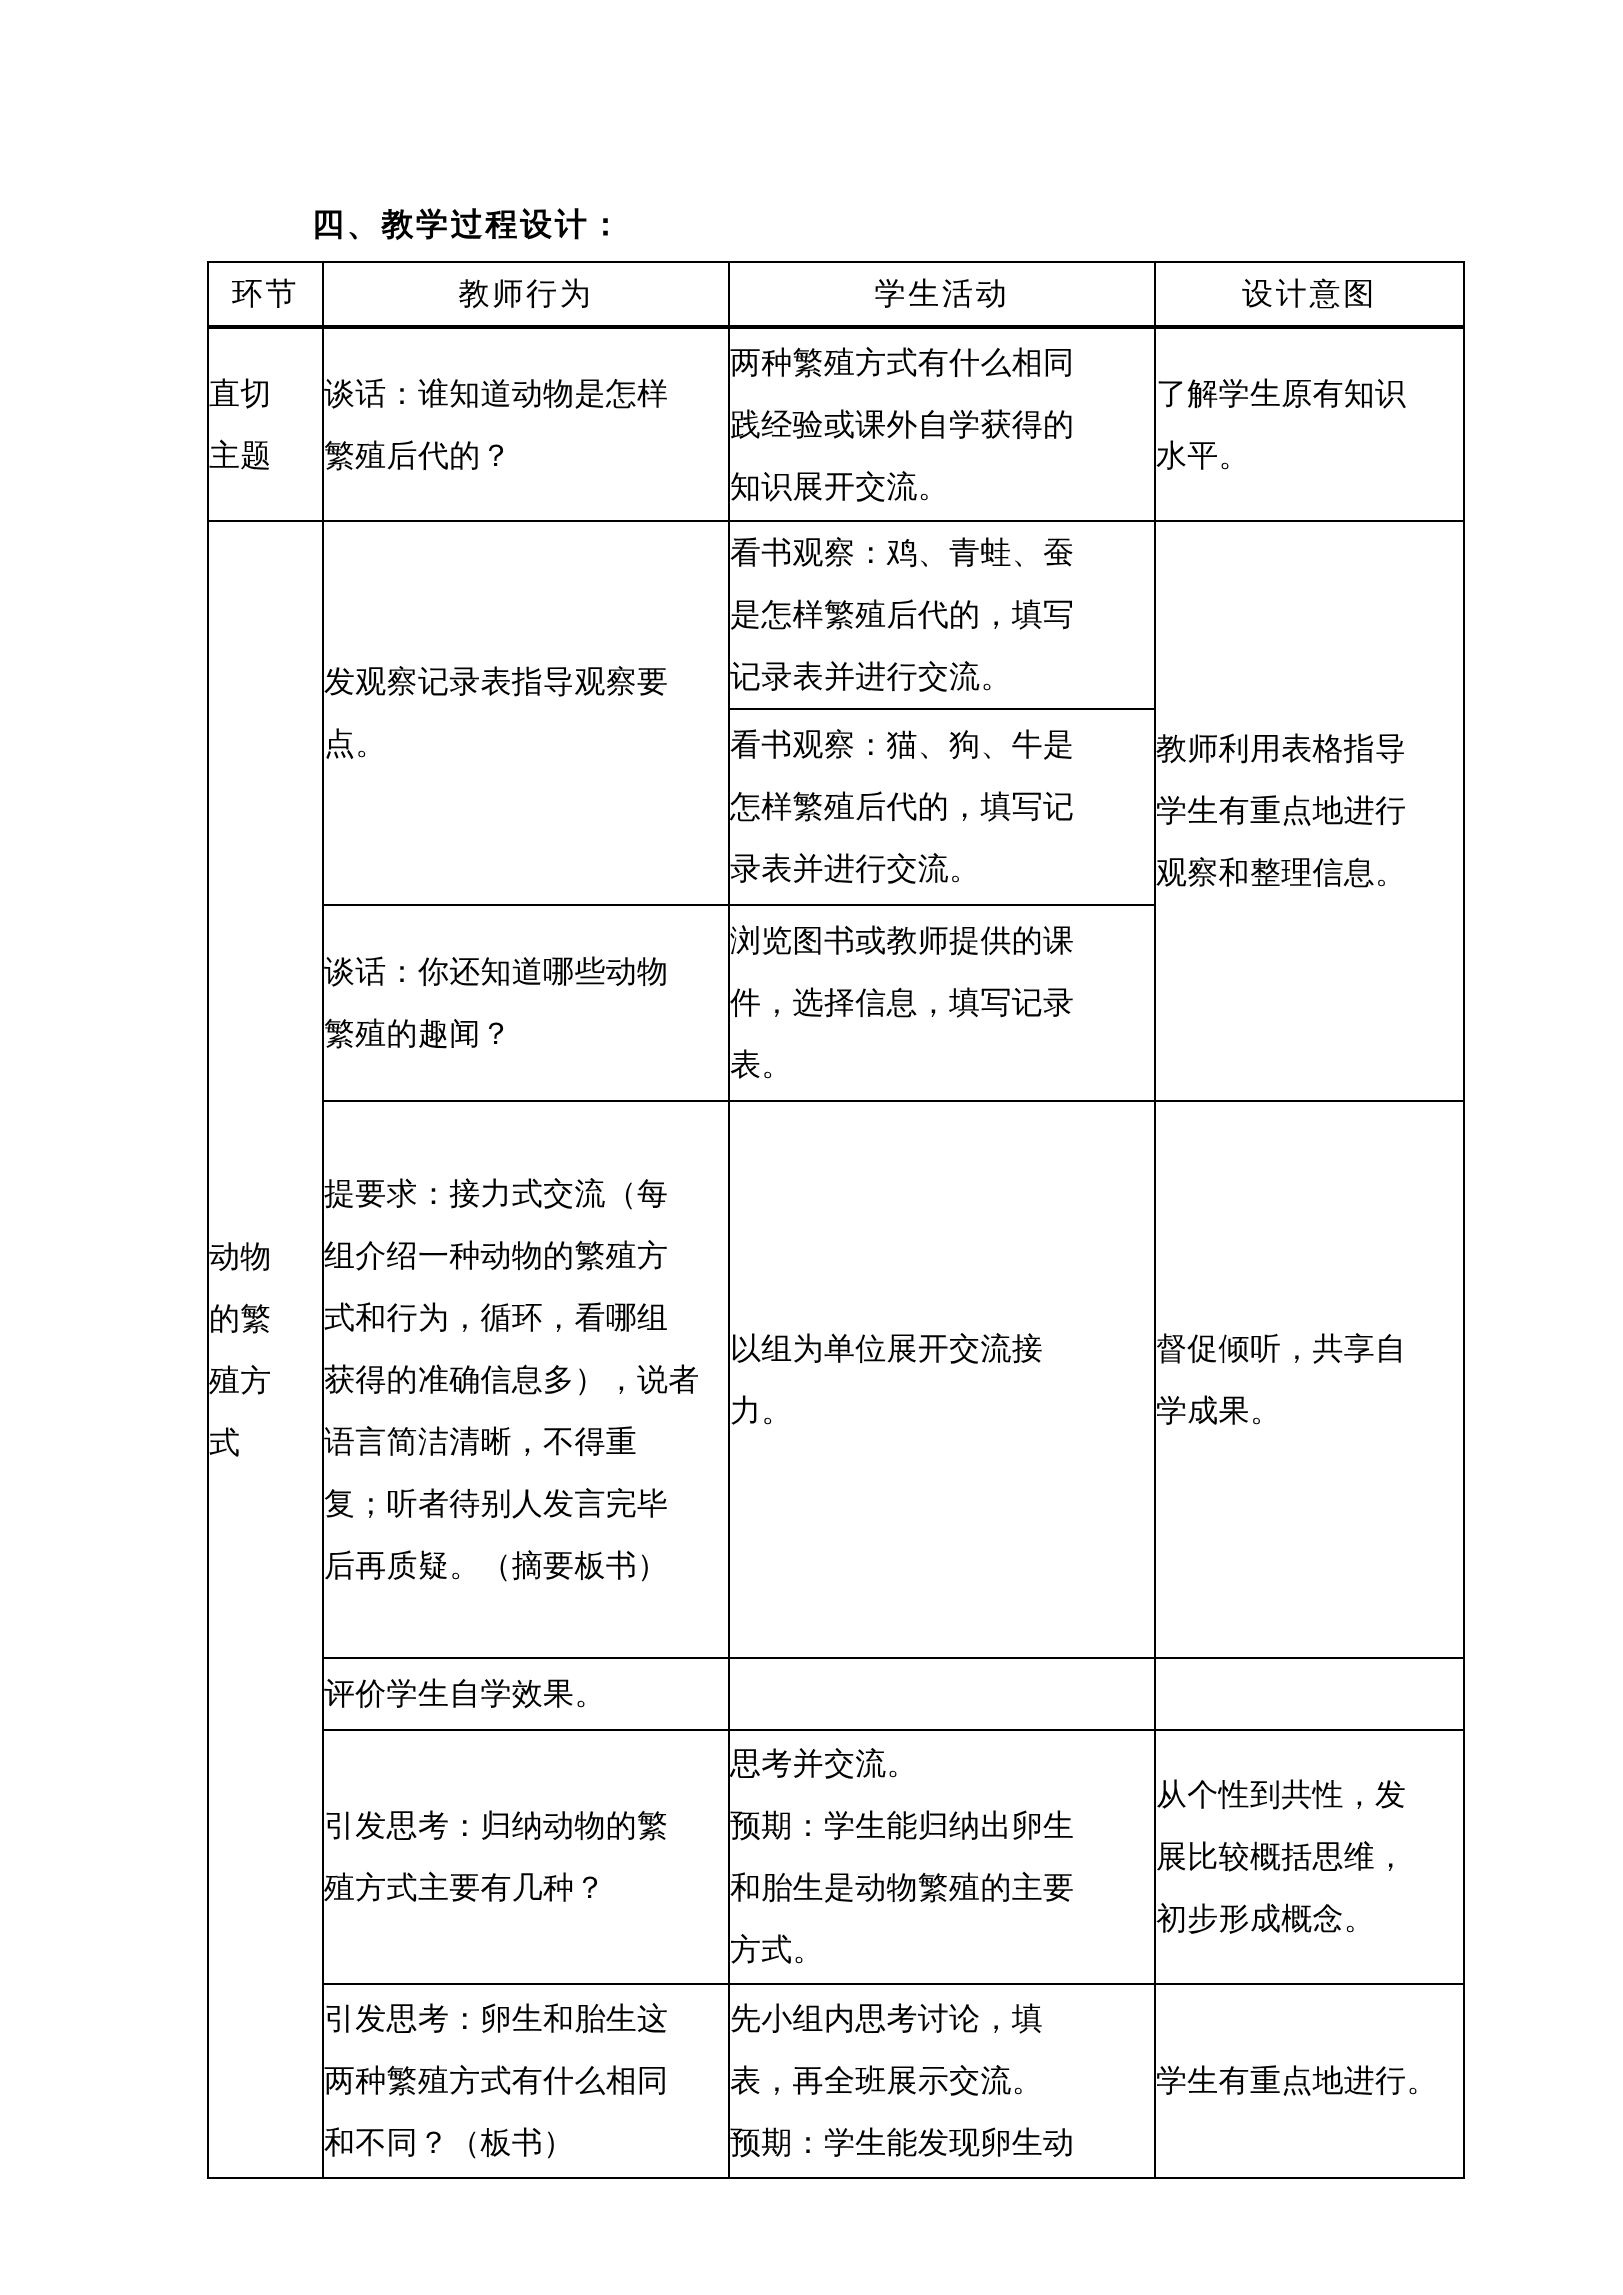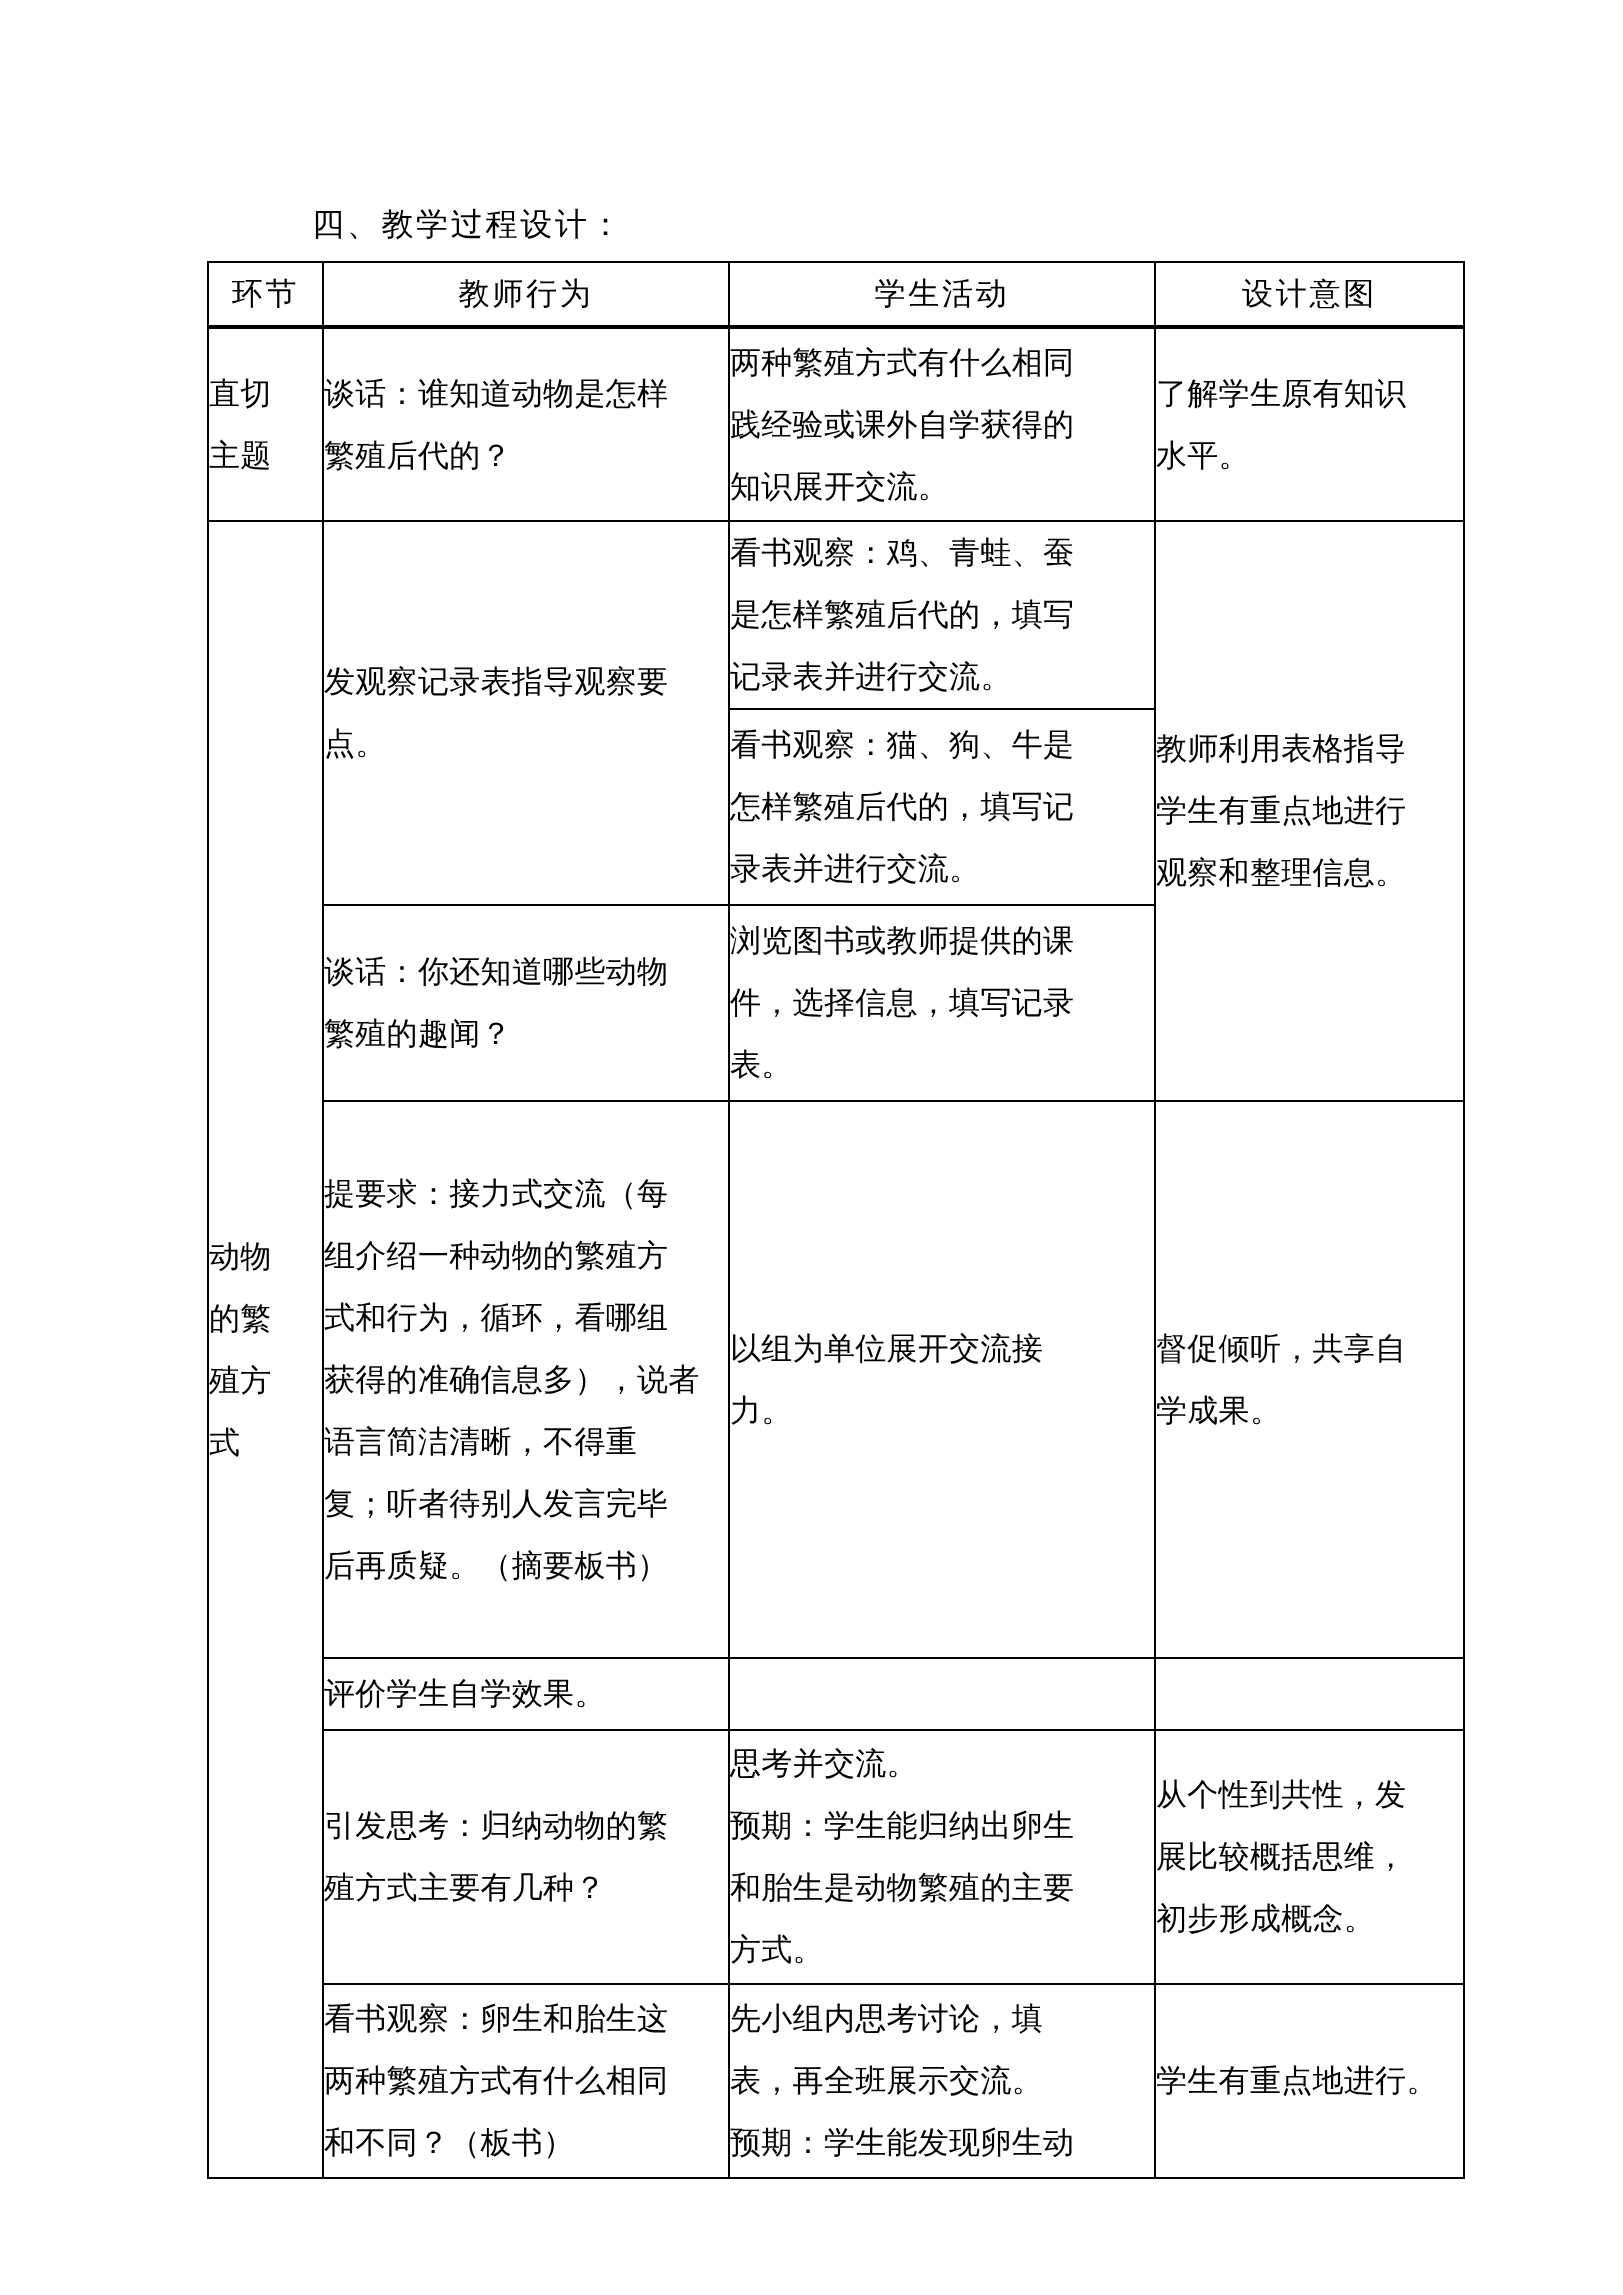--- a/index.html
+++ b/index.html
@@ -14,21 +14,21 @@
     background: #ffffff;
     font-family: "Liberation Serif", "DejaVu Serif", serif;
     color: #000000;
   }
   .title {
     position: absolute;
     left: 312px;
     top: 203px;
     margin: 0;
     font-size: 32px;
-    font-weight: normal;
+    font-weight: bold;
     letter-spacing: 2.7px;
     white-space: nowrap;
   }
   table.lesson-table {
     position: absolute;
     left: 207px;
     top: 261px;
     width: 1255px;
     border-collapse: collapse;
     table-layout: fixed;
@@ -161,21 +161,21 @@
       <td class="body-cell">思考并交流。
 预期：学生能归纳出卵生
 和胎生是动物繁殖的主要
 方式。</td>
       <td class="body-cell">从个性到共性，发
 展比较概括思维，
 初步形成概念。</td>
     </tr>
 
     <tr class="row-g">
-      <td class="body-cell">看书观察：卵生和胎生这
+      <td class="body-cell">引发思考：卵生和胎生这
 两种繁殖方式有什么相同
 和不同？（板书）</td>
       <td class="body-cell">先小组内思考讨论，填
 表，再全班展示交流。
 预期：学生能发现卵生动</td>
       <td class="body-cell">学生有重点地进行。</td>
     </tr>
   </tbody>
     </table>
 

